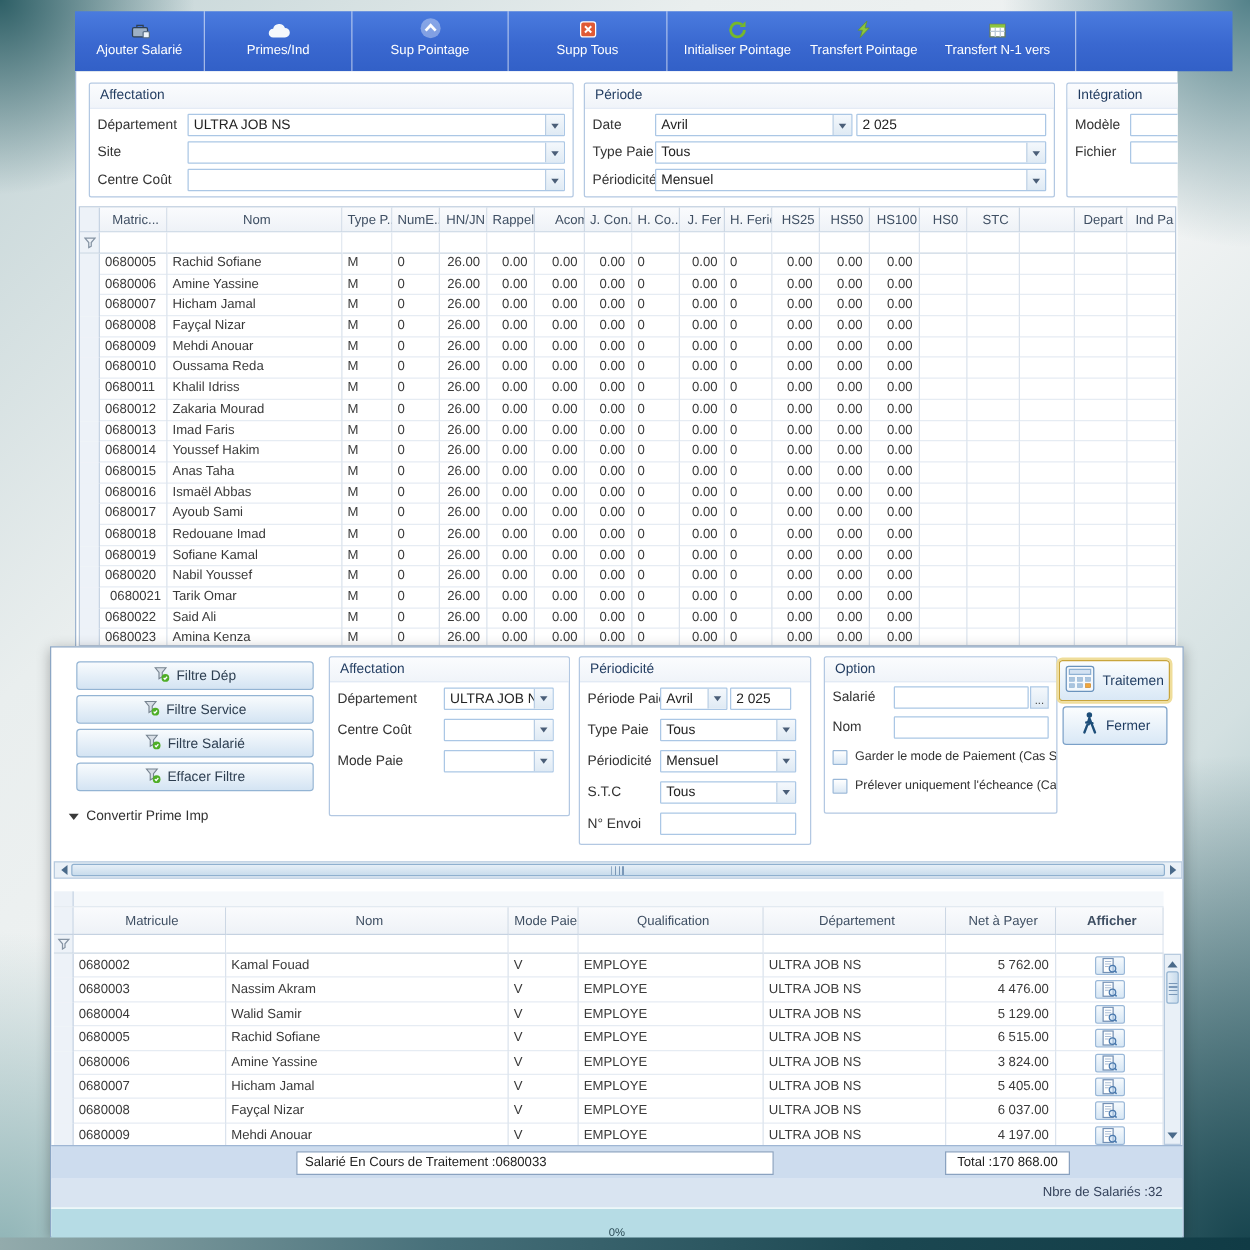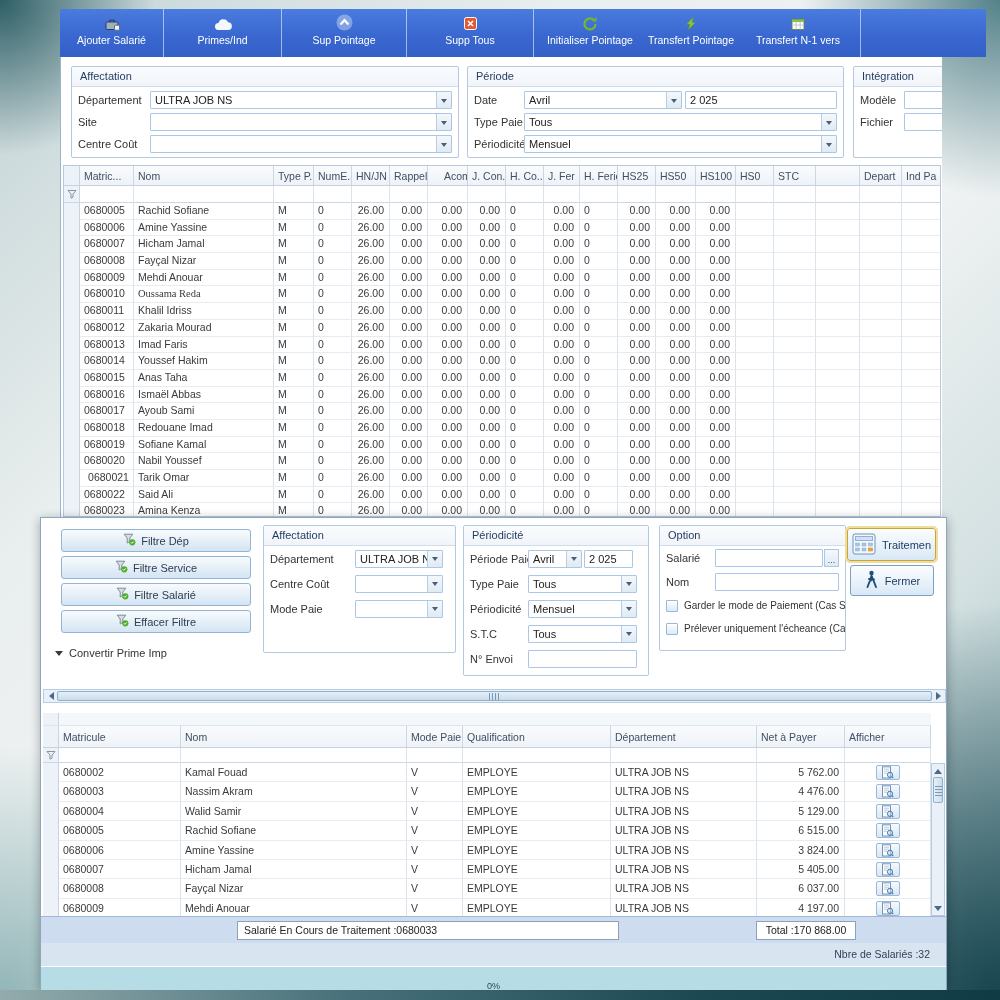--- a/index.html
+++ b/index.html
@@ -46,21 +46,21 @@
   .carr:after { content:""; border:3.5px solid transparent; border-top:4.5px solid #4a5e78;
     margin-top:4px; }
 
   
   .grid { position:absolute; overflow:hidden; background:#fff; border:1px solid #b9c9dc; }
   .grow { display:flex; }
   .gcell { flex:none; overflow:hidden; white-space:nowrap; font-size:10.5px; color:#3a3a3a;
     border-right:1px solid #dbe3ed; }
   .ghead .gcell { background:linear-gradient(180deg,#fafbfd,#eef2f7);
     border-right:1px solid #ccd7e4; border-bottom:1px solid #c5d2e1;
-    color:#3f4f63; font-size:10.5px; }
+    color:#3f4f63; font-size:10.5px;text-align:center; }
   .gfilter .gcell { border-bottom:1px solid #ccd7e4; background:#fff; }
   .ind { background:#edf2f8 !important; border-right:1px solid #c7d4e3 !important;
     display:flex; align-items:center; justify-content:center; }
   .al { padding-left:4px; } .ar { padding-right:5px; text-align:right; } .ac { text-align:center; }
   .gbody .grow { border-bottom:1px solid #e6ecf3; }
 
   
   .dialog { position:absolute; left:40px; top:517px; width:907px; height:473px;
     background:#fff; border:1px solid #8ca6c4; box-shadow:0 2px 10px rgba(0,0,0,.3); }
   .fl-btn { position:absolute; left:20px; width:190px; height:23px;
@@ -398,21 +398,21 @@
           <div class="gcell ar" style="width: 40px; height: 16.7px; line-height: 15.7px;">0.00</div>
           <div class="gcell ar" style="width: 38px; height: 16.7px; line-height: 15.7px;"></div>
           <div class="gcell al" style="width: 42px; height: 16.7px; line-height: 15.7px;"></div>
           <div class="gcell al" style="width: 44px; height: 16.7px; line-height: 15.7px;"></div>
           <div class="gcell al" style="width: 42px; height: 16.7px; line-height: 15.7px;"></div>
           <div class="gcell al" style="width: 40px; height: 16.7px; line-height: 15.7px;"></div>
         </div>
         <div class="grow" style="height: 16.7px;">
           <div class="gcell ind" style="width: 16px; height: 16.7px; line-height: 15.7px;"></div>
           <div class="gcell al" style="width: 54px; height: 16.7px; line-height: 15.7px;">0680010</div>
-          <div class="gcell al" style="width: 140px; height: 16.7px; line-height: 15.7px; font-family: Liberation Serif, serif;">Oussama Reda</div>
+          <div class="gcell al" style="width: 140px; height: 16.7px; line-height: 15.7px;">Oussama Reda</div>
           <div class="gcell al" style="width: 40px; height: 16.7px; line-height: 15.7px;">M</div>
           <div class="gcell al" style="width: 38px; height: 16.7px; line-height: 15.7px;">0</div>
           <div class="gcell ar" style="width: 38px; height: 16.7px; line-height: 15.7px;">26.00</div>
           <div class="gcell ar" style="width: 38px; height: 16.7px; line-height: 15.7px;">0.00</div>
           <div class="gcell ar" style="width: 40px; height: 16.7px; line-height: 15.7px;">0.00</div>
           <div class="gcell ar" style="width: 38px; height: 16.7px; line-height: 15.7px;">0.00</div>
           <div class="gcell al" style="width: 38px; height: 16.7px; line-height: 15.7px;">0</div>
           <div class="gcell ar" style="width: 36px; height: 16.7px; line-height: 15.7px;">0.00</div>
           <div class="gcell al" style="width: 38px; height: 16.7px; line-height: 15.7px;">0</div>
           <div class="gcell ar" style="width: 38px; height: 16.7px; line-height: 15.7px;">0.00</div>
@@ -864,21 +864,21 @@
         <div class="ind" style="width: 16px;"></div>
       </div>
       <div class="grow ghead">
         <div class="gcell ind" style="width: 16px; height: 22px; line-height: 22px;"></div>
         <div class="gcell al" style="width: 122px; height: 22px; line-height: 22px;">Matricule</div>
         <div class="gcell al" style="width: 226px; height: 22px; line-height: 22px;">Nom</div>
         <div class="gcell al" style="width: 56px; height: 22px; line-height: 22px;">Mode Paie</div>
         <div class="gcell al" style="width: 148px; height: 22px; line-height: 22px;">Qualification</div>
         <div class="gcell al" style="width: 146px; height: 22px; line-height: 22px;">Département</div>
         <div class="gcell al" style="width: 88px; height: 22px; line-height: 22px;">Net à Payer</div>
-        <div class="gcell al" style="width: 86px; height: 22px; line-height: 22px;">Afficher</div>
+        <div class="gcell al" style="width: 86px; height: 22px; line-height: 22px; font-weight: bold;">Afficher</div>
       </div>
       <div class="grow gfilter">
         <div class="gcell ind" style="width: 16px; height: 15px;">
           <svg width="10" height="10" viewBox="0 0 10 10">
             <path d="M1 1.5h8L6 5v3L4 9.2V5z" fill="none" stroke="#8593a3"></path>
           </svg>
         </div>
         <div class="gcell" style="width: 122px; height: 15px;"></div>
         <div class="gcell" style="width: 226px; height: 15px;"></div>
         <div class="gcell" style="width: 56px; height: 15px;"></div>

